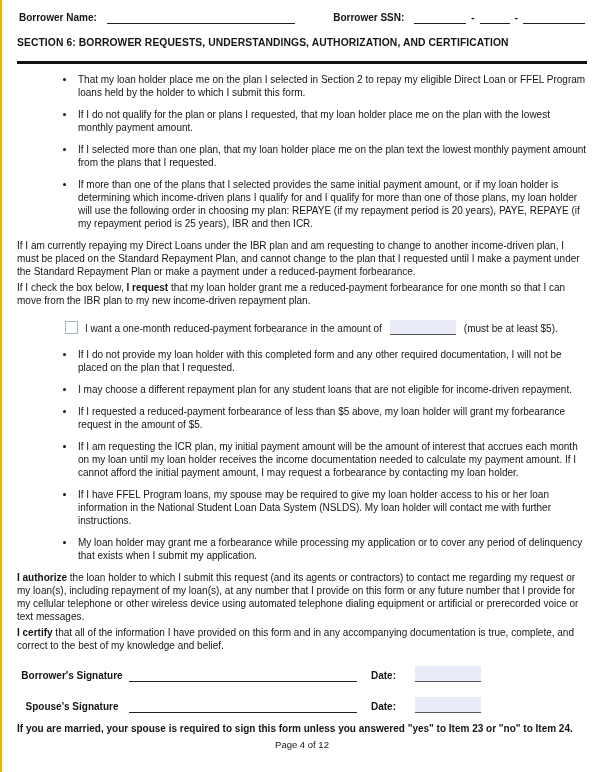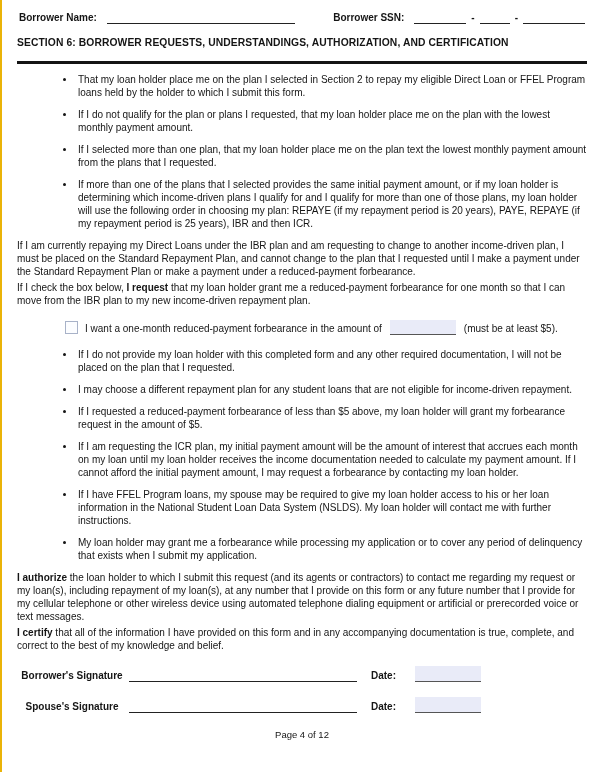--- a/index.html
+++ b/index.html
@@ -102,16 +102,17 @@
     <span class="date-field"></span>
   </div>
 
   <div class="sig-row">
     <span class="sig-label">Spouse's Signature</span>
     <span class="sig-line"></span>
     <span class="date-label">Date:</span>
     <span class="date-field"></span>
   </div>
 
+  <div class="spouse-note">If you are married, your spouse is required to sign this form unless you answered "yes" to Item 23 or "no" to Item 24.</div>
 
   <div class="footer">Page 4 of 12</div>
 
 </div>
 
 </body></html>

